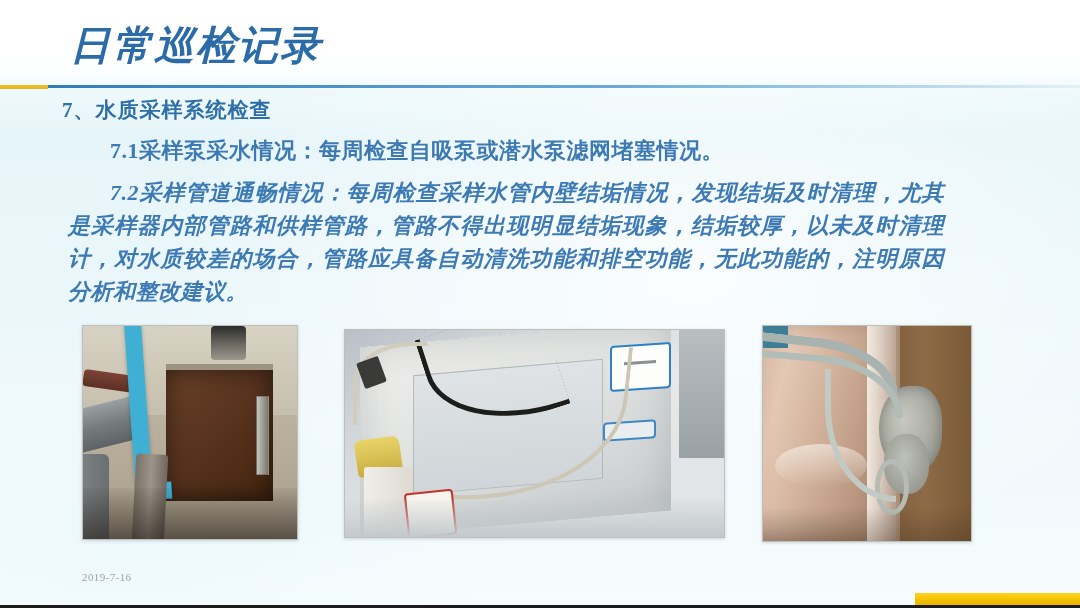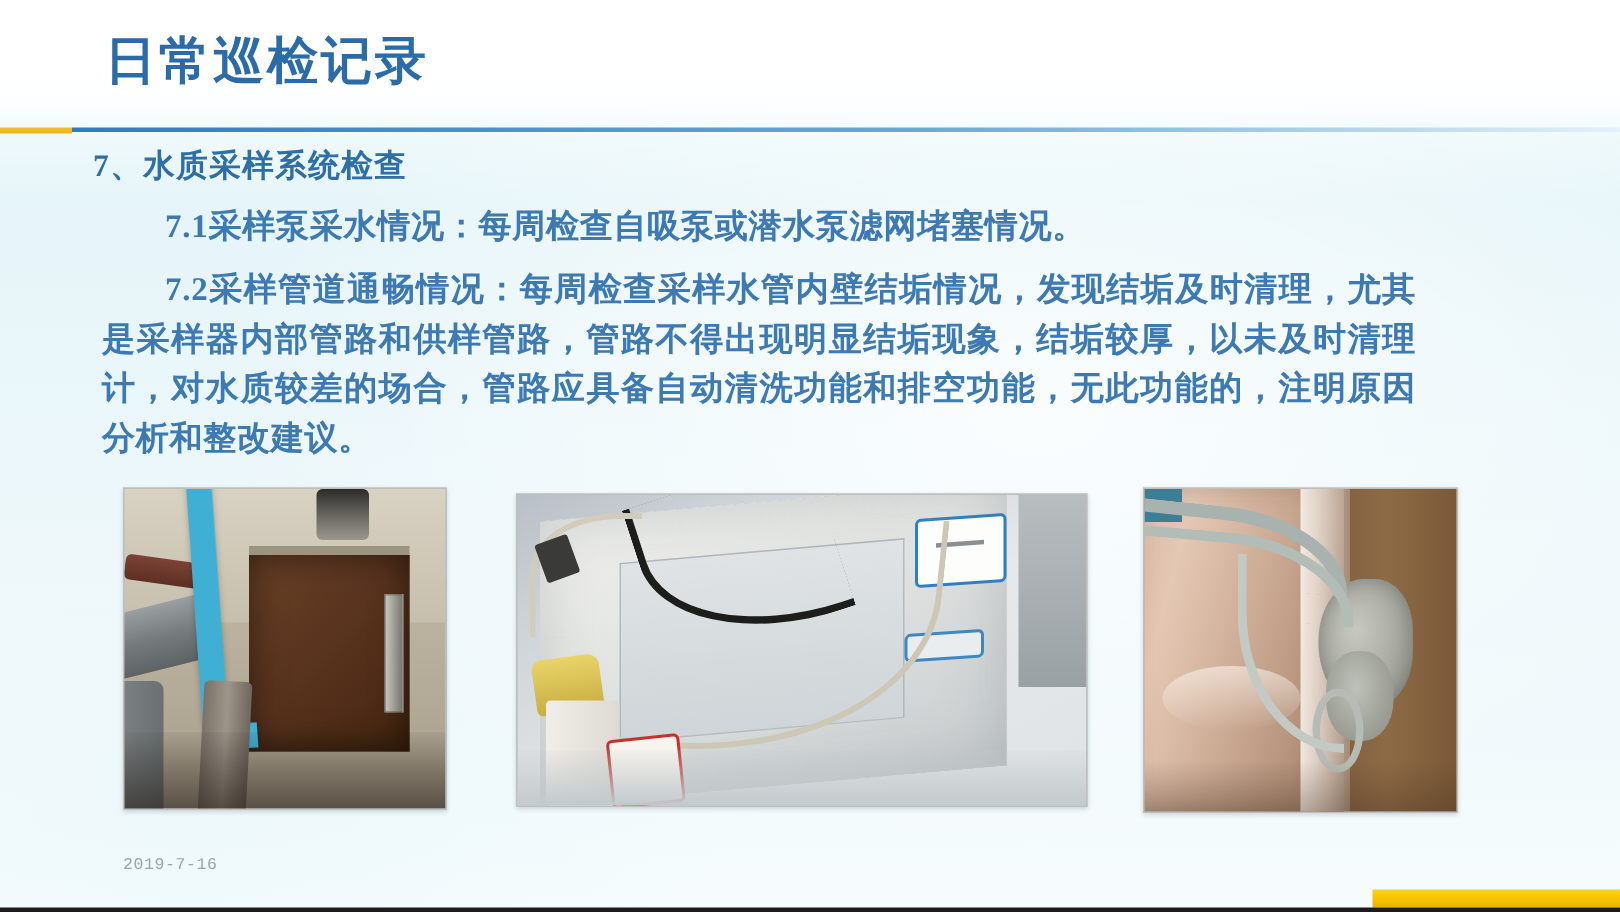--- a/index.html
+++ b/index.html
@@ -43,26 +43,27 @@
       radial-gradient(ellipse 760px 420px at 64% 46%, rgba(255,255,255,0.75) 0%, rgba(255,255,255,0.28) 45%, rgba(255,255,255,0) 72%),
       radial-gradient(ellipse 520px 260px at 12% 88%, rgba(236,248,251,0.85) 0%, rgba(236,248,251,0) 70%);
     pointer-events: none;
   }
 
   
   .title {
     position: absolute;
     left: 70px;
     top: 18px;
-    font-size: 34px;
+    font-size: 40px;
     font-weight: 700;
     letter-spacing: 2px;
     color: #2b6ca8;
     text-shadow: 0 1px 0 rgba(255,255,255,0.6);
     z-index: 3;
+    font-style: italic;
   }
 
   .divider {
     position: absolute;
     left: 0;
     top: 85px;
     width: 1080px;
     height: 4px;
     z-index: 3;
   }
@@ -101,21 +102,21 @@
     font-size: 22px;
     font-weight: 700;
     letter-spacing: 0.5px;
     line-height: 33px;
     color: #3d7ab4;
     text-indent: 42px;
     padding: 0 26px 0 68px;
     text-align: justify;
   }
   .para.first { margin-top: 8px; }
-  .para.second { margin-top: 9px; }
+  .para.second { margin-top: 9px; font-style: italic; }
 
   
   .photos {
     position: absolute;
     left: 0; top: 325px;
     width: 1080px; height: 216px;
     z-index: 3;
   }
 
   .photo {
@@ -355,21 +356,21 @@
     position: absolute; left: 0; bottom: 0; width: 100%; height: 16%;
     background: linear-gradient(to bottom, rgba(60,40,25,0), rgba(60,40,25,0.3));
   }
 
   
   .date {
     position: absolute;
     left: 82px;
     top: 571px;
     font-size: 11px;
-    font-family: Liberation Mono, monospace;
+    font-family: Liberation Serif, serif;
     color: #9aa3a6;
     letter-spacing: 0.4px;
     z-index: 3;
   }
 
   .footer-gold {
     position: absolute;
     left: 915px;
     top: 593px;
     width: 165px;

